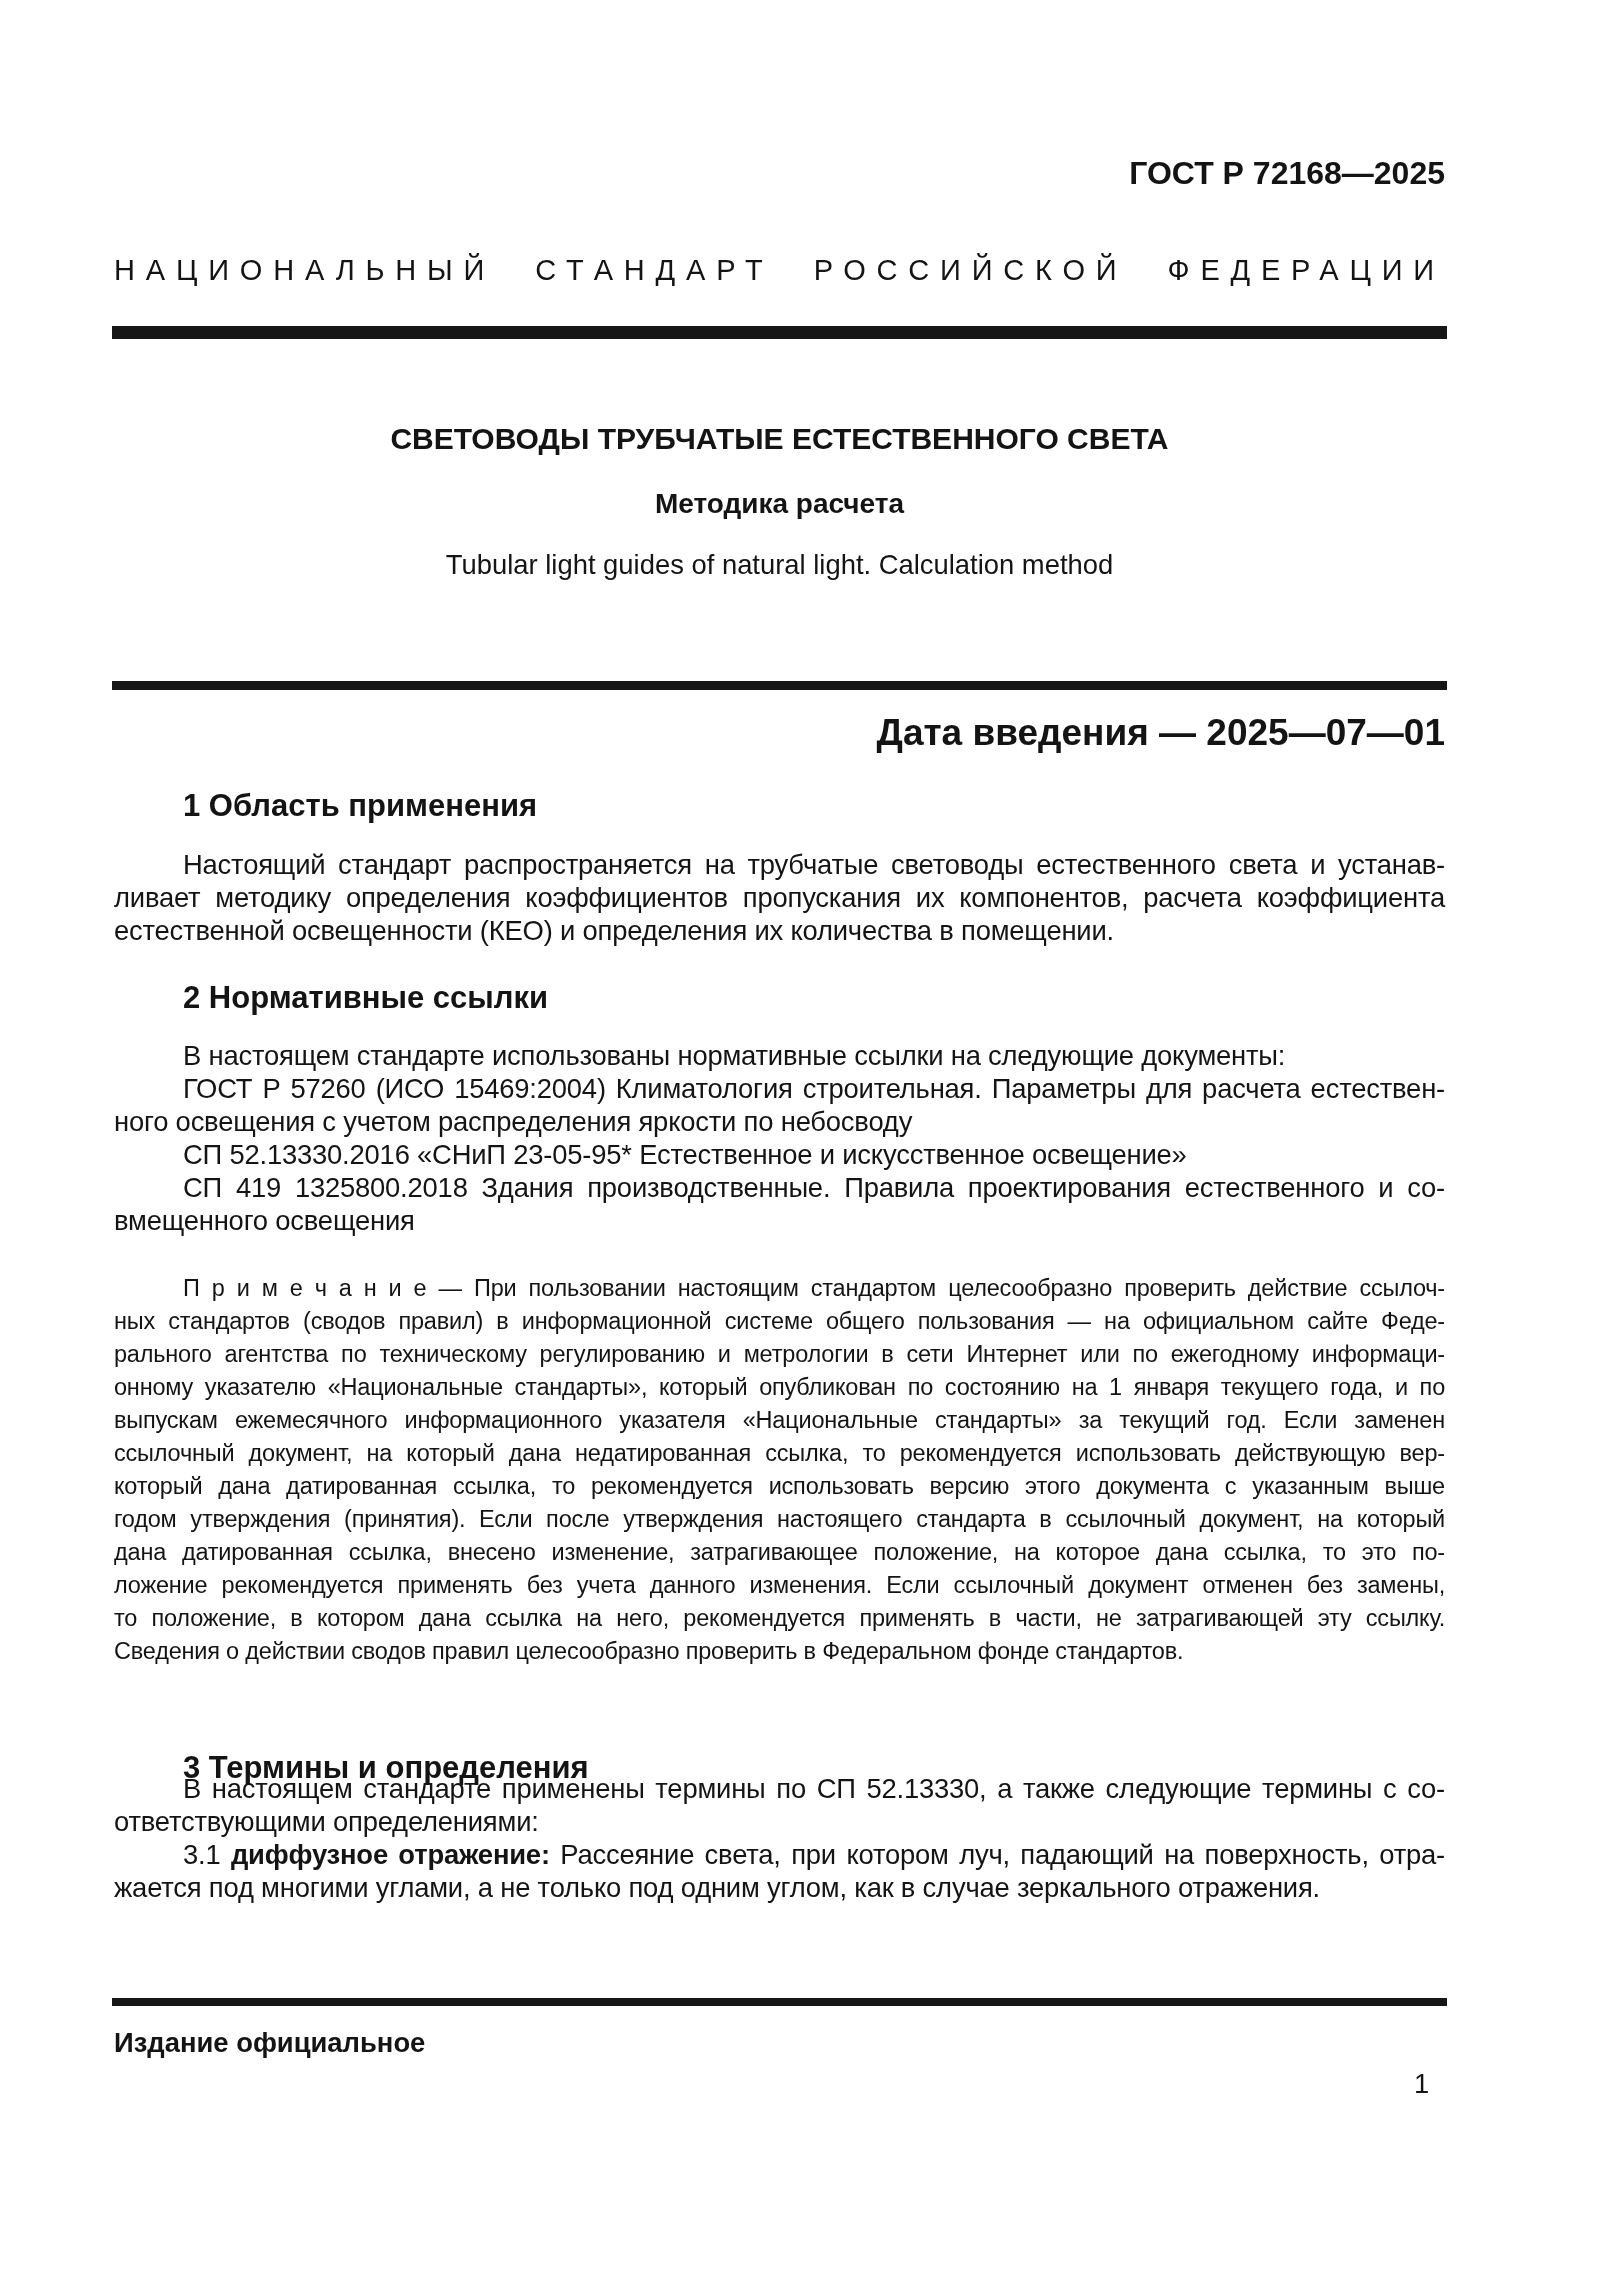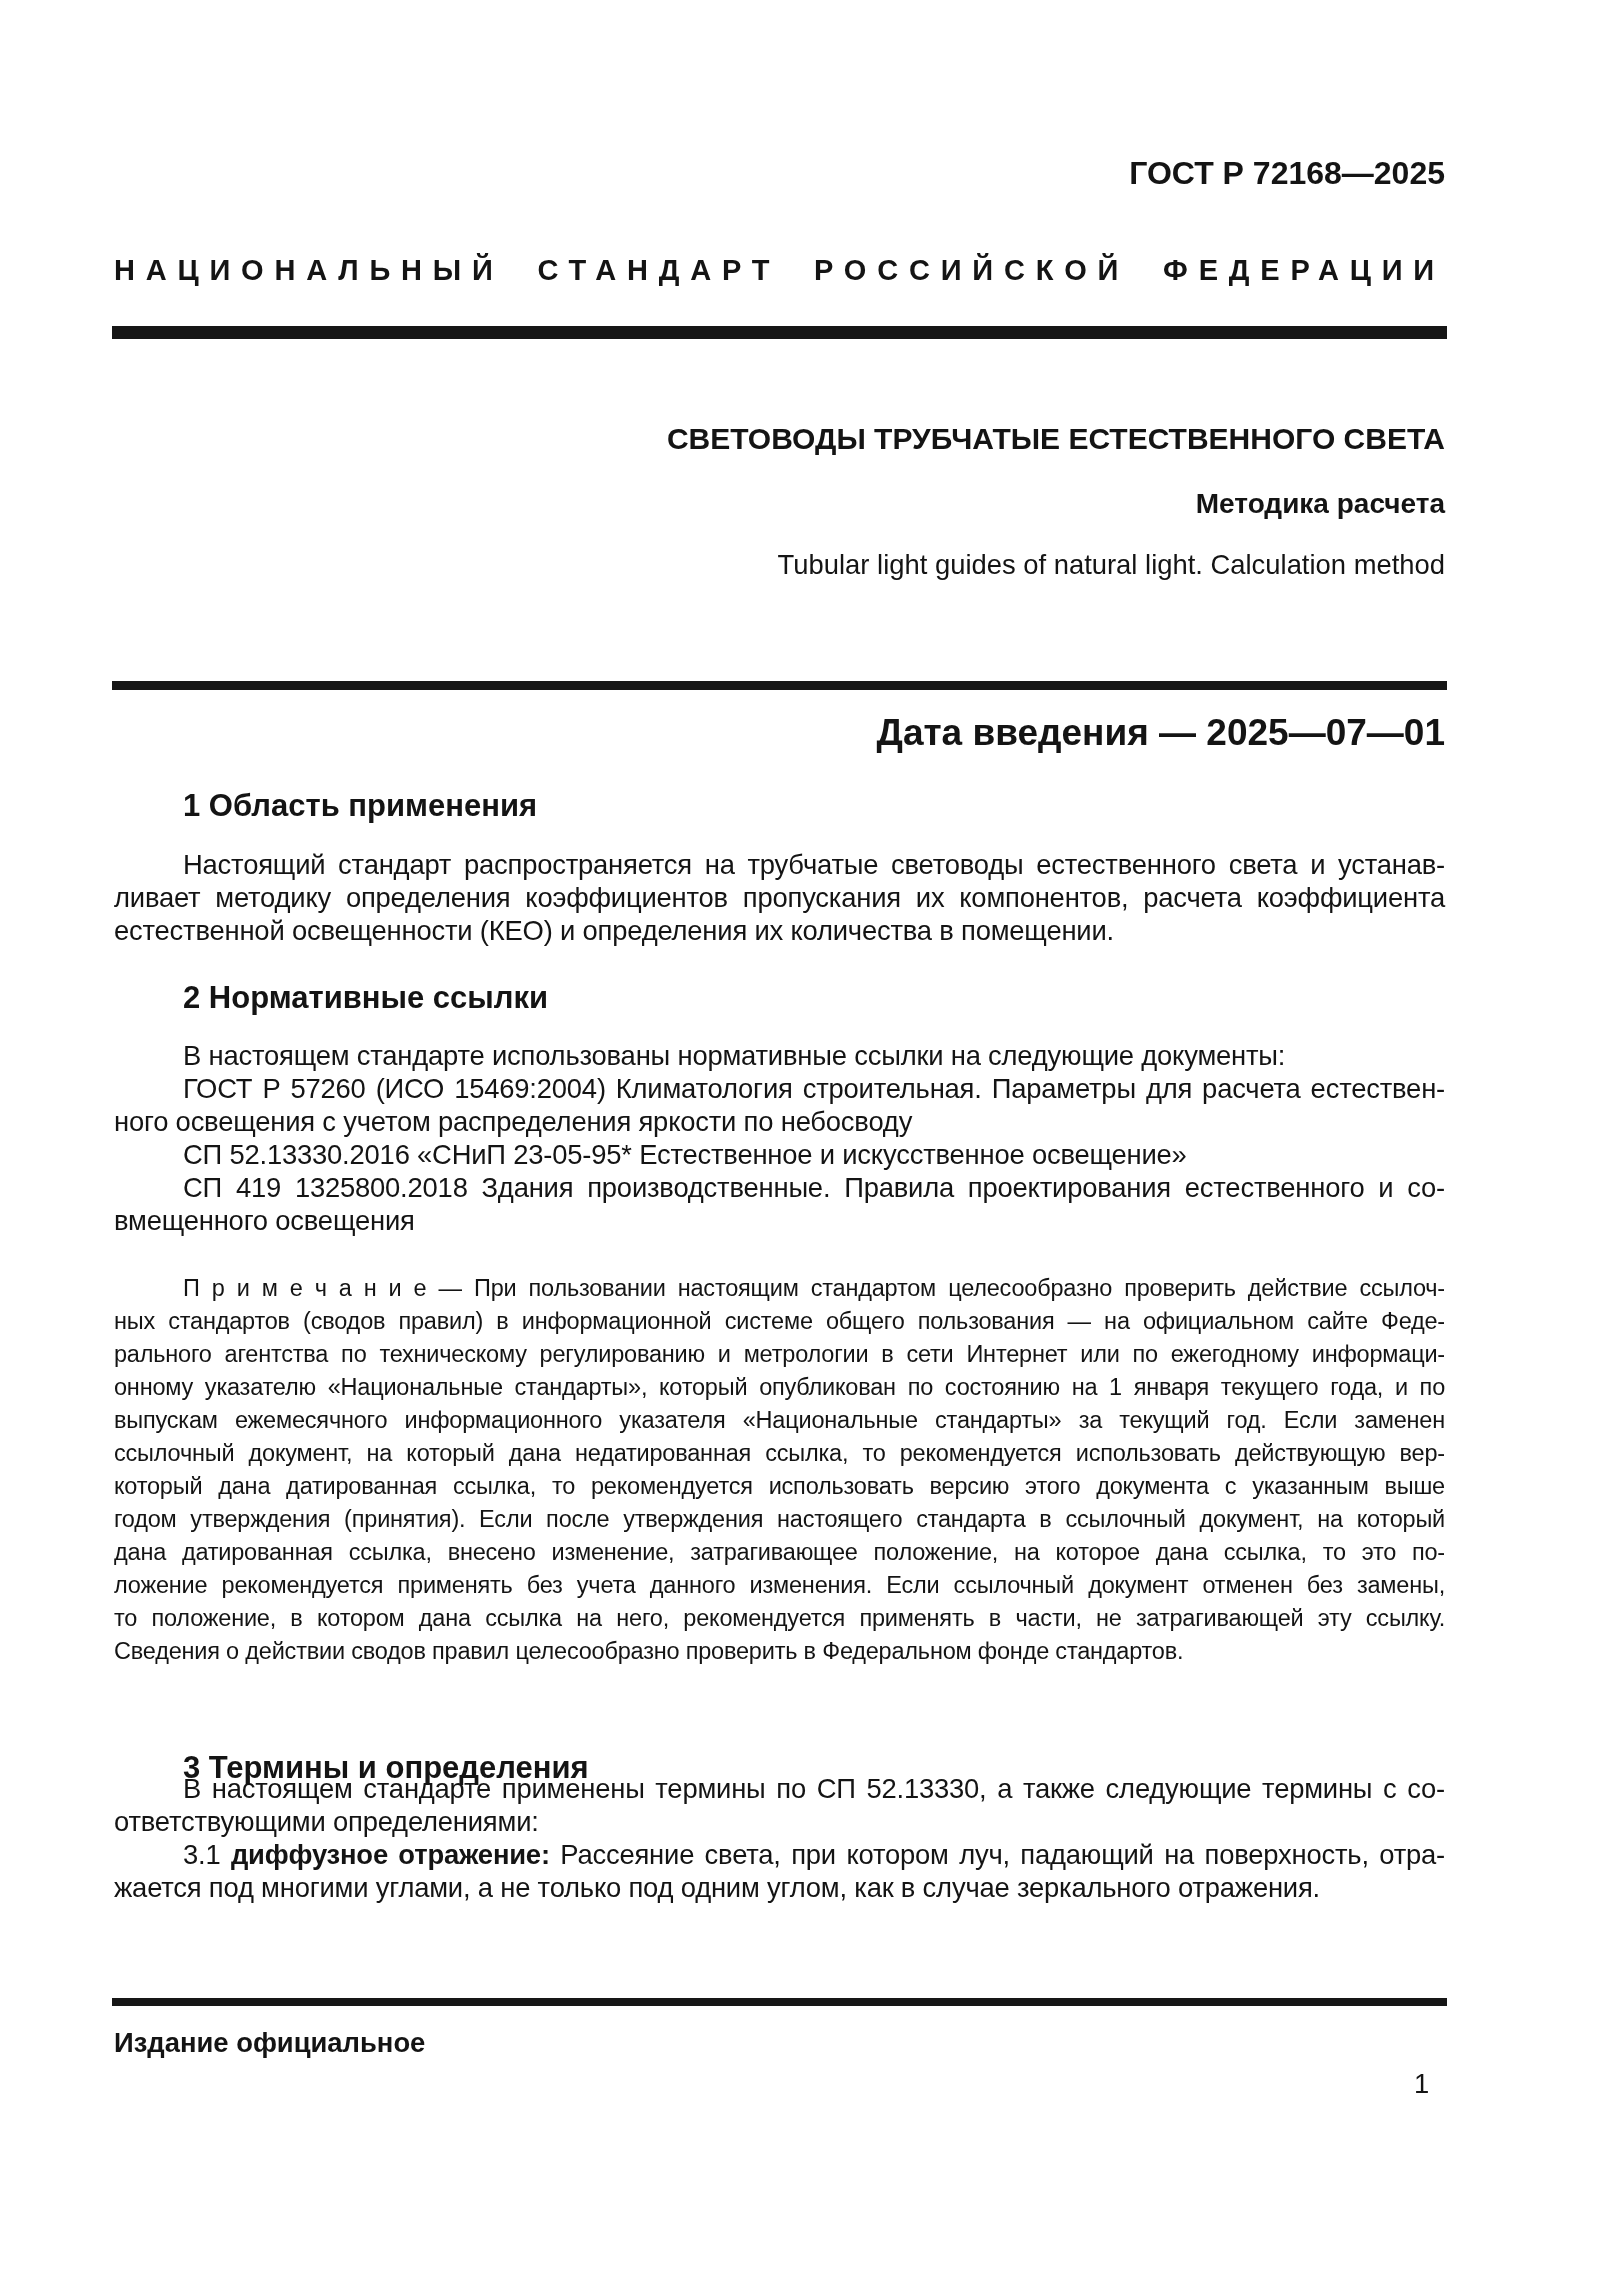--- a/index.html
+++ b/index.html
@@ -4,25 +4,25 @@
 <style>
   html,body{margin:0;padding:0;}
   body{
     width:1621px;height:2293px;position:relative;
     background:#ffffff;color:#141414;
     font-family:"Liberation Sans","DejaVu Sans",sans-serif;
     overflow:hidden;
   }
   .abs{position:absolute;left:114px;width:1331px;}
   .right{text-align:right;}
-  .center{text-align:right;}
+  .center{text-align:center;}
 
   #doc-number{top:154px;font-size:32px;font-weight:bold;line-height:39px;}
   #banner{
-    top:253px;font-size:29px;font-weight:bold;line-height:35px;
+    top:253px;font-size:29px;font-weight:normal;line-height:35px;
     letter-spacing:10.8px;white-space:nowrap;
     text-align:justify;text-align-last:justify;
   }
   .rule{position:absolute;left:112px;width:1335px;background:#161616;}
   #rule1{top:326px;height:12.7px;}
   #rule2{top:681px;height:8.8px;}
   #footer-rule{top:1998px;height:7.8px;}
 
   #main-title{top:420px;font-size:30px;font-weight:bold;line-height:37px;}
   #main-subtitle{top:486px;font-size:28px;font-weight:bold;line-height:35px;}

